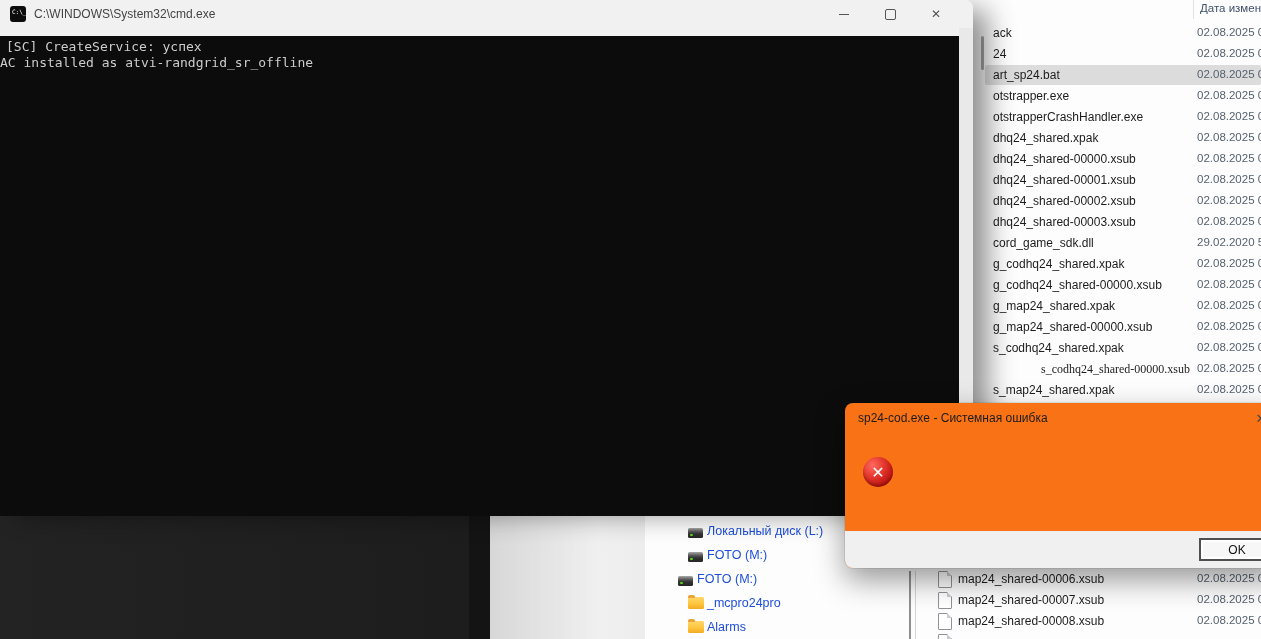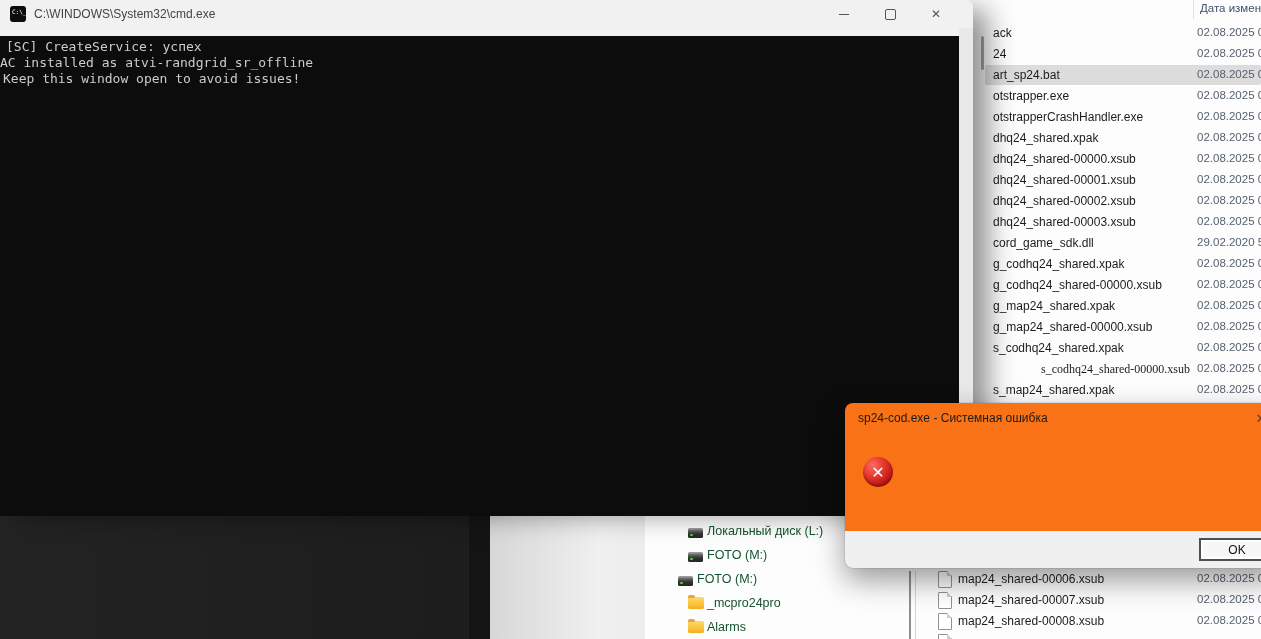--- a/index.html
+++ b/index.html
@@ -26,21 +26,21 @@
   .fdate{position:absolute;left:1197px;top:3px;font-size:11.5px;color:#56616f;white-space:nowrap;}
   .ficon{position:absolute;left:938px;top:2px;width:12px;height:15px;background:#fff;border:1px solid #8f9296;border-radius:1px;display:none;}
   .ficon::after{content:"";position:absolute;right:-1px;top:-1px;border-style:solid;border-width:0 5px 5px 0;border-color:transparent #fdfdfd transparent transparent;}
   .ficon::before{content:"";position:absolute;right:0;top:0;width:4px;height:4px;background:#c9cccf;}
   .scroll-thumb{position:absolute;left:981px;top:36px;width:3px;height:34px;background:#a6a6a6;border-radius:2px;}
   .pane-sep1{position:absolute;left:909px;top:571px;width:2px;height:68px;background:#8f8f8f;}
   .pane-sep2{position:absolute;left:915px;top:571px;width:1px;height:68px;background:#d4d4d4;}
   
   .tree{position:absolute;left:0;top:0;width:1261px;height:639px;pointer-events:none;}
   .tree-item{position:absolute;height:22px;pointer-events:auto;}
-  .tree-label{position:absolute;left:19px;top:3px;font-size:12.5px;color:#14532d;white-space:nowrap;}
+  .tree-label{position:absolute;left:19px;top:3px;font-size:12.5px;color:#1d4ed8;white-space:nowrap;}
   .drive-icon{position:absolute;left:0;top:7px;width:15px;height:10px;border-radius:1.5px;
     background:linear-gradient(180deg,#a8a8a8 0%,#585858 35%,#323232 60%,#262626 100%);}
   .drive-icon::after{content:"";position:absolute;left:2px;bottom:2px;width:3px;height:2px;background:#59d419;border-radius:1px;}
   .folder-icon{position:absolute;left:0;top:4px;width:16px;height:12px;border-radius:1.5px;
     background:linear-gradient(180deg,#ffd76a 0%,#fdc63e 55%,#f3ab23 100%);}
   .folder-icon::before{content:"";position:absolute;left:0;top:-2px;width:7px;height:3px;border-radius:2px 2px 0 0;background:#e9a33b;}
   
   .cmd{position:absolute;left:0;top:0;width:973px;height:508px;border-radius:0 8px 0 0;
     box-shadow:16px 8px 28px -2px rgba(0,0,0,0.45);background:#f1f1f1;}
   .cmd-titlebar{position:absolute;left:0;top:0;right:0;height:16px;background:#f1f1f1;border-radius:0 8px 0 0;}
@@ -284,21 +284,21 @@
             <span class="glyph-min"></span>
           </div>
         <div class="cmd-btn">
             <span class="glyph-max"></span>
           </div>
         <div class="cmd-btn">
             <span>✕</span>
           </div>
       </div>
     </div>
-    <div class="cmd-body" id="console-output"><div>[SC] CreateService: успех</div><div class="ln3">AC installed as atvi-randgrid_sr_offline</div><div class="ln4">Keep this window open to avoid issues!</div></div>
+    <div class="cmd-body" id="console-output"><div>[SC] CreateService: успех</div><div class="ln3">AC installed as atvi-randgrid_sr_offline</div></div>
     <div class="cmd-scrolltrack"></div>
   </div>
 
   <div class="dialog">
     <div class="dlg-title">sp24-cod.exe - Системная ошибка</div>
     <div class="dlg-close">
         <span>✕</span>
       </div>
     <div class="err-icon">
         <span>✕</span>

